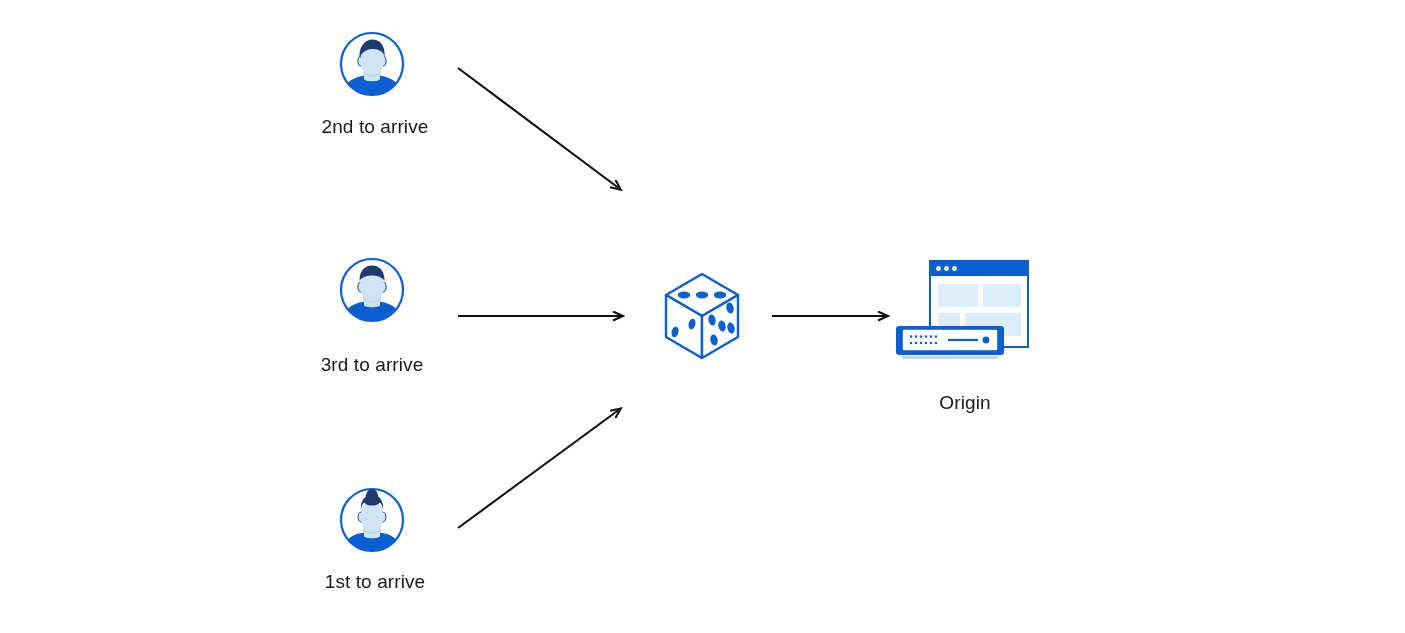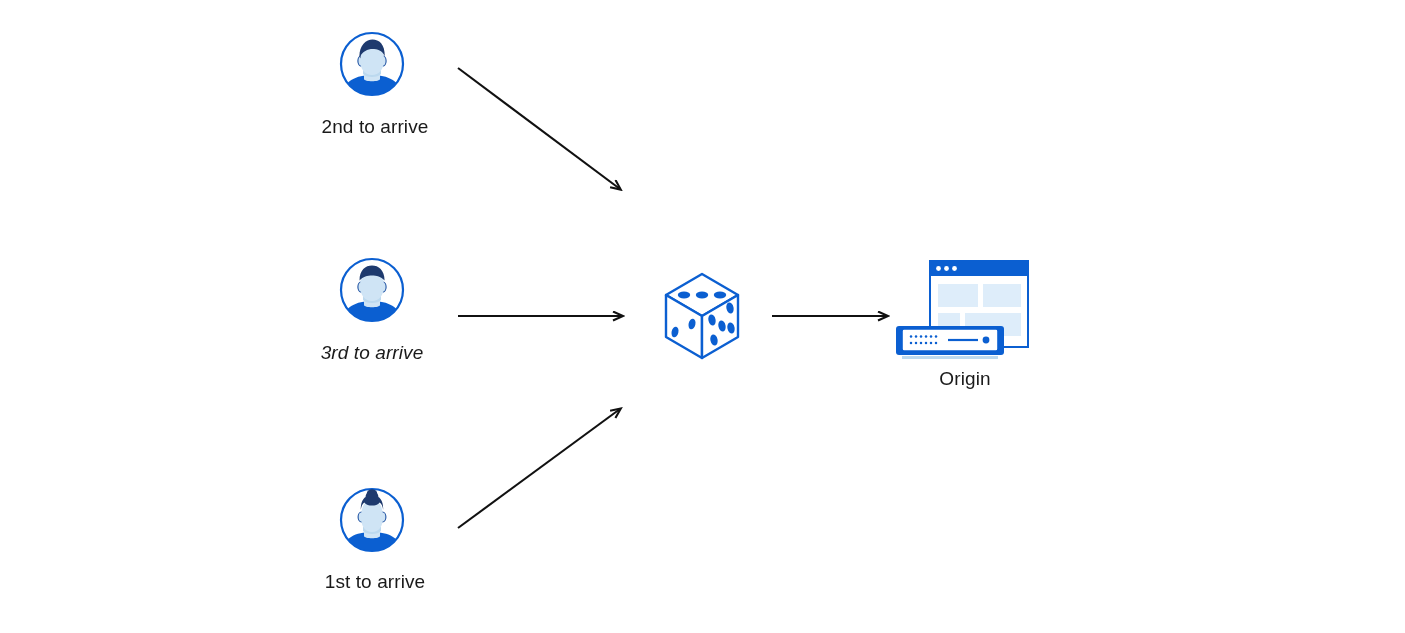--- a/index.html
+++ b/index.html
@@ -84,21 +84,21 @@
         <path d="M4 68 C4 52 17 45 34 45 C51 45 64 52 64 68 Z" fill="#0b5fd1"></path>
         <path d="M26 38 L26 49 C26 52 42 52 42 49 L42 38 Z" fill="#cfe4f5"></path>
         <path d="M25 44 C28 48 40 48 43 44 L43 40 L25 40 Z" fill="#bcd9ef"></path>
         <ellipse cx="23.5" cy="31" rx="3.6" ry="5.2" fill="#cfe4f5" stroke="#1b4fa0" stroke-width="1.1"></ellipse>
         <ellipse cx="44.5" cy="31" rx="3.6" ry="5.2" fill="#cfe4f5" stroke="#1b4fa0" stroke-width="1.1"></ellipse>
         <path d="M22 30 C22 17 30 11 34 11 C38 11 46 17 46 30 C46 39 41 45 34 45 C27 45 22 39 22 30 Z" fill="#cfe4f5"></path>
         <path d="M21.5 24.5 C21.5 14 27.5 9.5 34 9.5 C40.5 9.5 46.5 14 46.6 24.5 C43 20.5 38.5 19.5 34 19.5 C29.5 19.5 25 20.5 21.5 24.5 Z" fill="#1e3a6e"></path>
       </g>
     </svg>
   </div>
-  <div class="label" style="left:272px;top:342px;width:200px;font-style:italic;">3rd to arrive</div>
+  <div class="label" style="left:272px;top:354px;width:200px;">3rd to arrive</div>
 
   <div class="node" style="left:338px;top:486px;">
     <svg width="68" height="68" viewBox="0 0 68 68">
       <defs>
         <clipPath id="clipC">
             <circle cx="34" cy="34" r="31"></circle>
           </clipPath>
       </defs>
       <circle cx="34" cy="34" r="31" fill="#ffffff" stroke="#0b5fd1" stroke-width="2.2"></circle>
       <g clip-path="url(#clipC)">
@@ -176,15 +176,15 @@
             <circle cx="36" cy="88" r="1.25"></circle>
           <circle cx="41" cy="88" r="1.25"></circle>
             <circle cx="46" cy="88" r="1.25"></circle>
         </g>
         <line x1="58" y1="85" x2="88" y2="85" stroke="#0b5fd1" stroke-width="2.2"></line>
         <circle cx="96" cy="85" r="3.4" fill="#0b5fd1"></circle>
         <rect x="12" y="101" width="96" height="3" fill="#bcd9ef"></rect>
       </g>
     </svg>
   </div>
-  <div class="label" style="left:890px;top:368px;width:150px;">Origin</div>
+  <div class="label" style="left:890px;top:392px;width:150px;">Origin</div>
 
 </div>
 
 </body></html>

